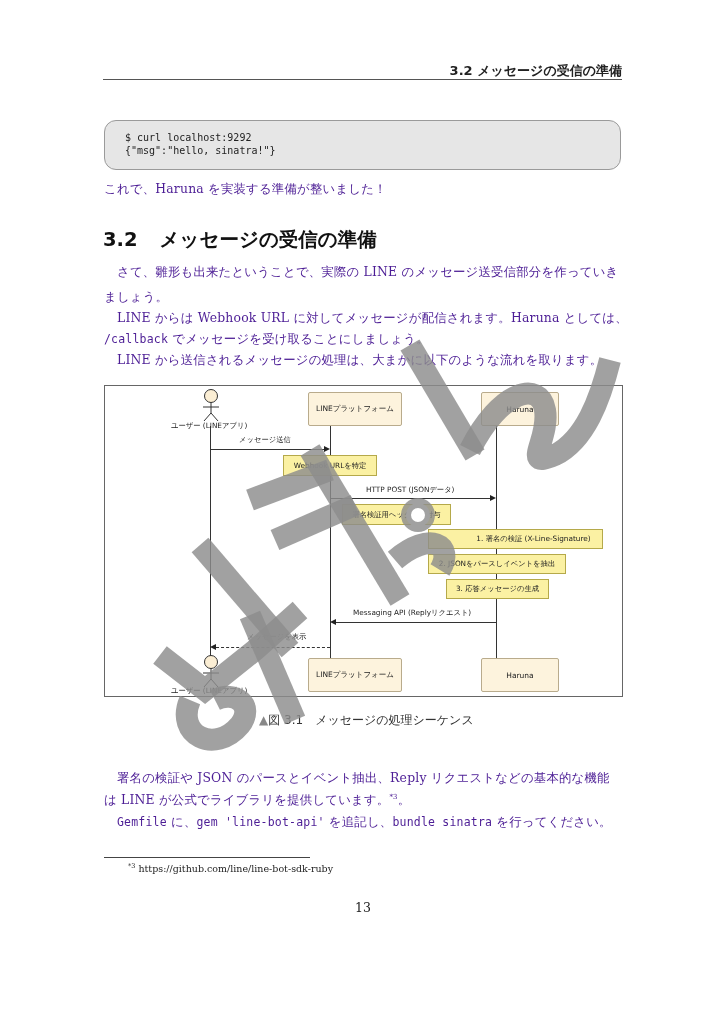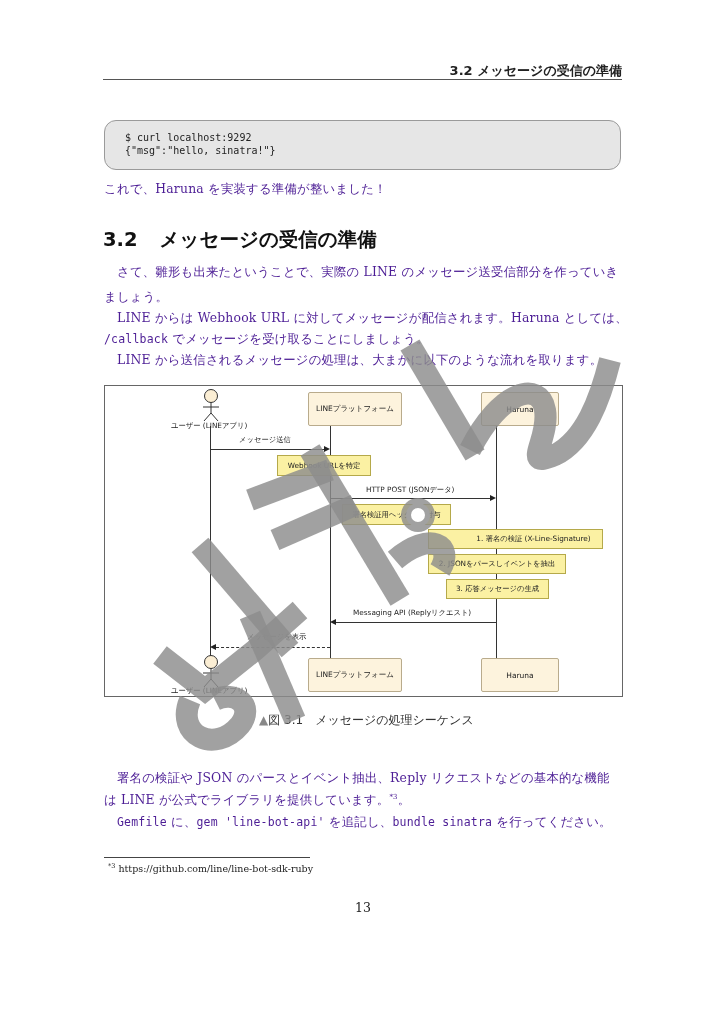--- a/index.html
+++ b/index.html
@@ -22,21 +22,21 @@
           font-family:"DejaVu Sans", sans-serif; font-size:7.3px; color:#222; display:flex; align-items:center; justify-content:center; white-space:nowrap; }
   .msg-label { position:absolute; font-family:"DejaVu Sans", sans-serif; font-size:7.3px; color:#222; white-space:nowrap; }
   .arrow { position:absolute; height:0; border-top:1px solid #333; }
   .arrow.dashed { border-top:1px dashed #333; }
   .arrowhead-right { position:absolute; width:0; height:0; border-top:3px solid transparent; border-bottom:3px solid transparent; border-left:6px solid #222; }
   .arrowhead-left { position:absolute; width:0; height:0; border-top:3px solid transparent; border-bottom:3px solid transparent; border-right:6px solid #222; }
   .actor-label { position:absolute; font-family:"DejaVu Sans", sans-serif; font-size:7.3px; color:#222; white-space:nowrap; }
   .caption { left:259px; top:712px; font-family:"DejaVu Sans", sans-serif; font-size:12px; color:#333; white-space:nowrap; }
   .caption .tri { color:#888; }
   .foot-rule { left:104px; top:857px; width:206px; height:1px; background:#444; }
-  .footnote { left:108px; top:862px; font-size:9.5px; color:#222; white-space:nowrap; }
+  .footnote { left:128px; top:862px; font-size:9.5px; color:#222; white-space:nowrap; }
   .footnote sup { font-size:6.5px; }
   .page-number { left:355px; top:900px; font-size:12.5px; color:#222; }
   .watermark { left:0; top:0; width:725px; height:1024px; pointer-events:none; }
 </style>
 </head>
 <body>
 
 <div class="abs running-head">3.2 メッセージの受信の準備</div>
 <div class="abs head-rule"></div>
 
@@ -74,21 +74,21 @@
   </svg>
   <div class="actor-label" style="left:66px; top:35px;">ユーザー (LINEアプリ)</div>
 
   <div class="participant" style="left:179px; top:6px; width:92px; height:32px;">LINEプラットフォーム</div>
   <div class="participant" style="left:352px; top:6px; width:76px; height:32px;">Haruna</div>
 
   <div class="msg-label" style="left:134px; top:49px;">メッセージ送信</div>
   <div class="arrow" style="left:105px; top:63px; width:115px;"></div>
   <div class="arrowhead-right" style="left:219px; top:60px;"></div>
 
-  <div class="note" style="left:172px; top:69px; width:92px; height:19px;">Webhook URLを特定</div>
+  <div class="note" style="left:178px; top:69px; width:92px; height:19px;">Webhook URLを特定</div>
 
   <div class="msg-label" style="left:261px; top:99px;">HTTP POST (JSONデータ)</div>
   <div class="arrow" style="left:225px; top:112px; width:161px;"></div>
   <div class="arrowhead-right" style="left:385px; top:109px;"></div>
 
   <div class="note" style="left:237px; top:118px; width:107px; height:19px;">署名検証用ヘッダーを付与</div>
 
   <div class="note" style="left:323px; top:143px; width:137px; height:18px;padding-left:36px;">1. 署名の検証 (X-Line-Signature)</div>
   <div class="note" style="left:323px; top:168px; width:136px; height:18px;">2. JSONをパースしイベントを抽出</div>
   <div class="note" style="left:341px; top:193px; width:101px; height:18px;">3. 応答メッセージの生成</div>

